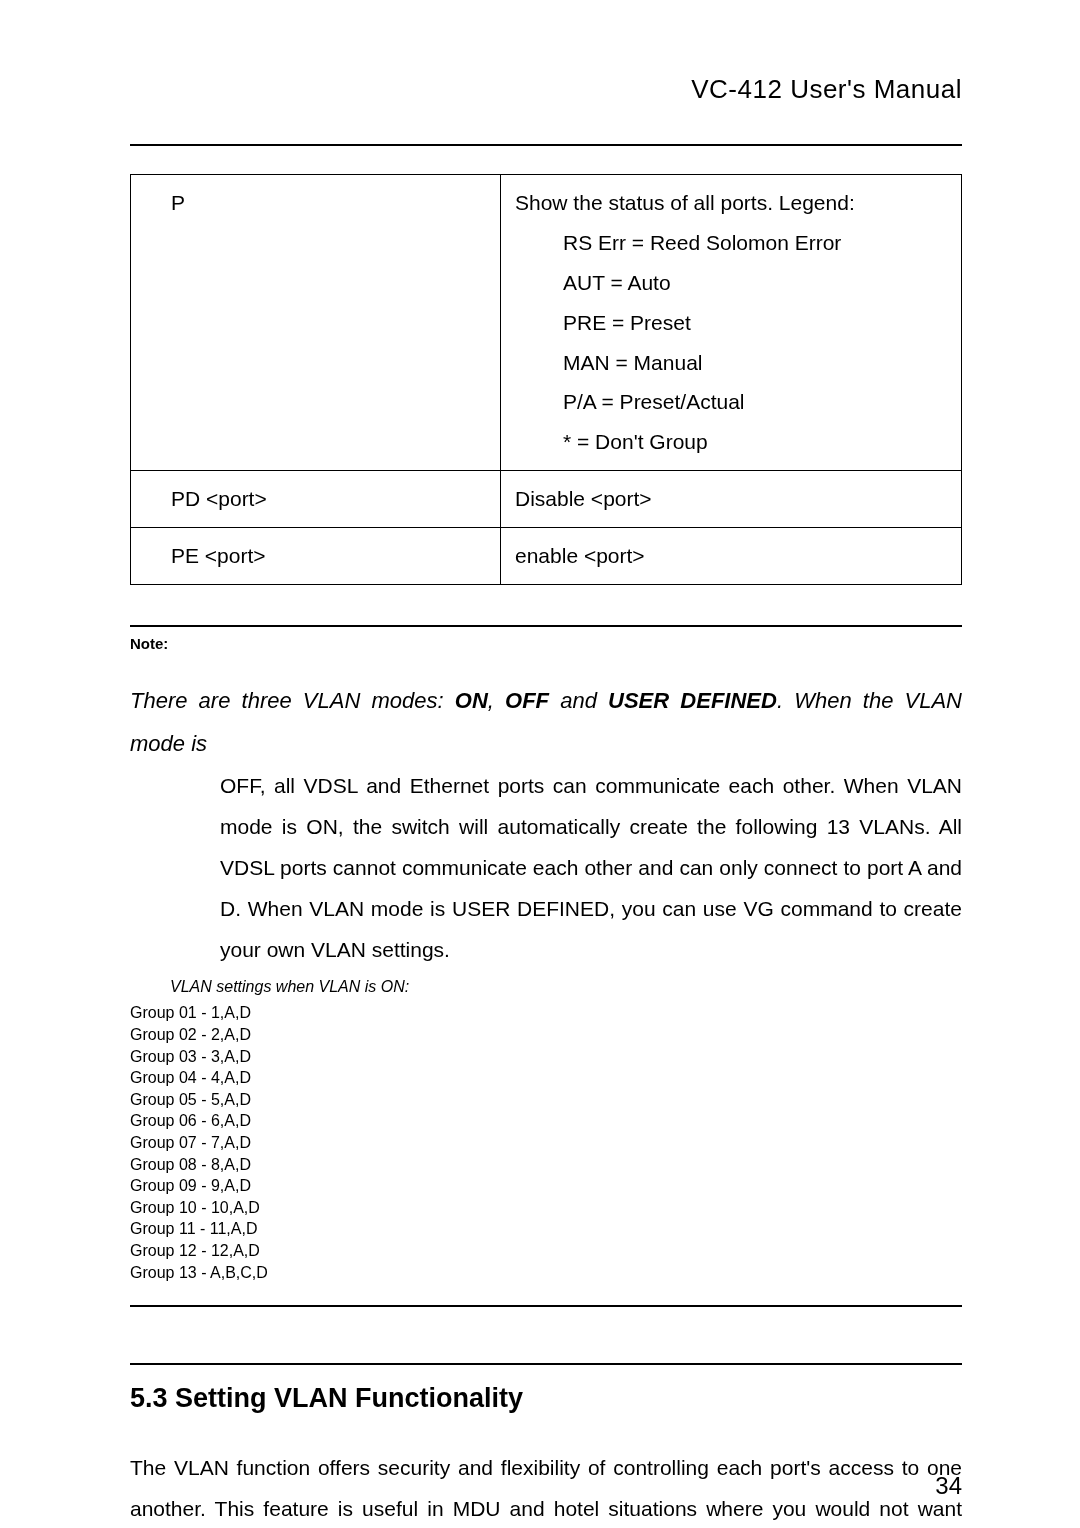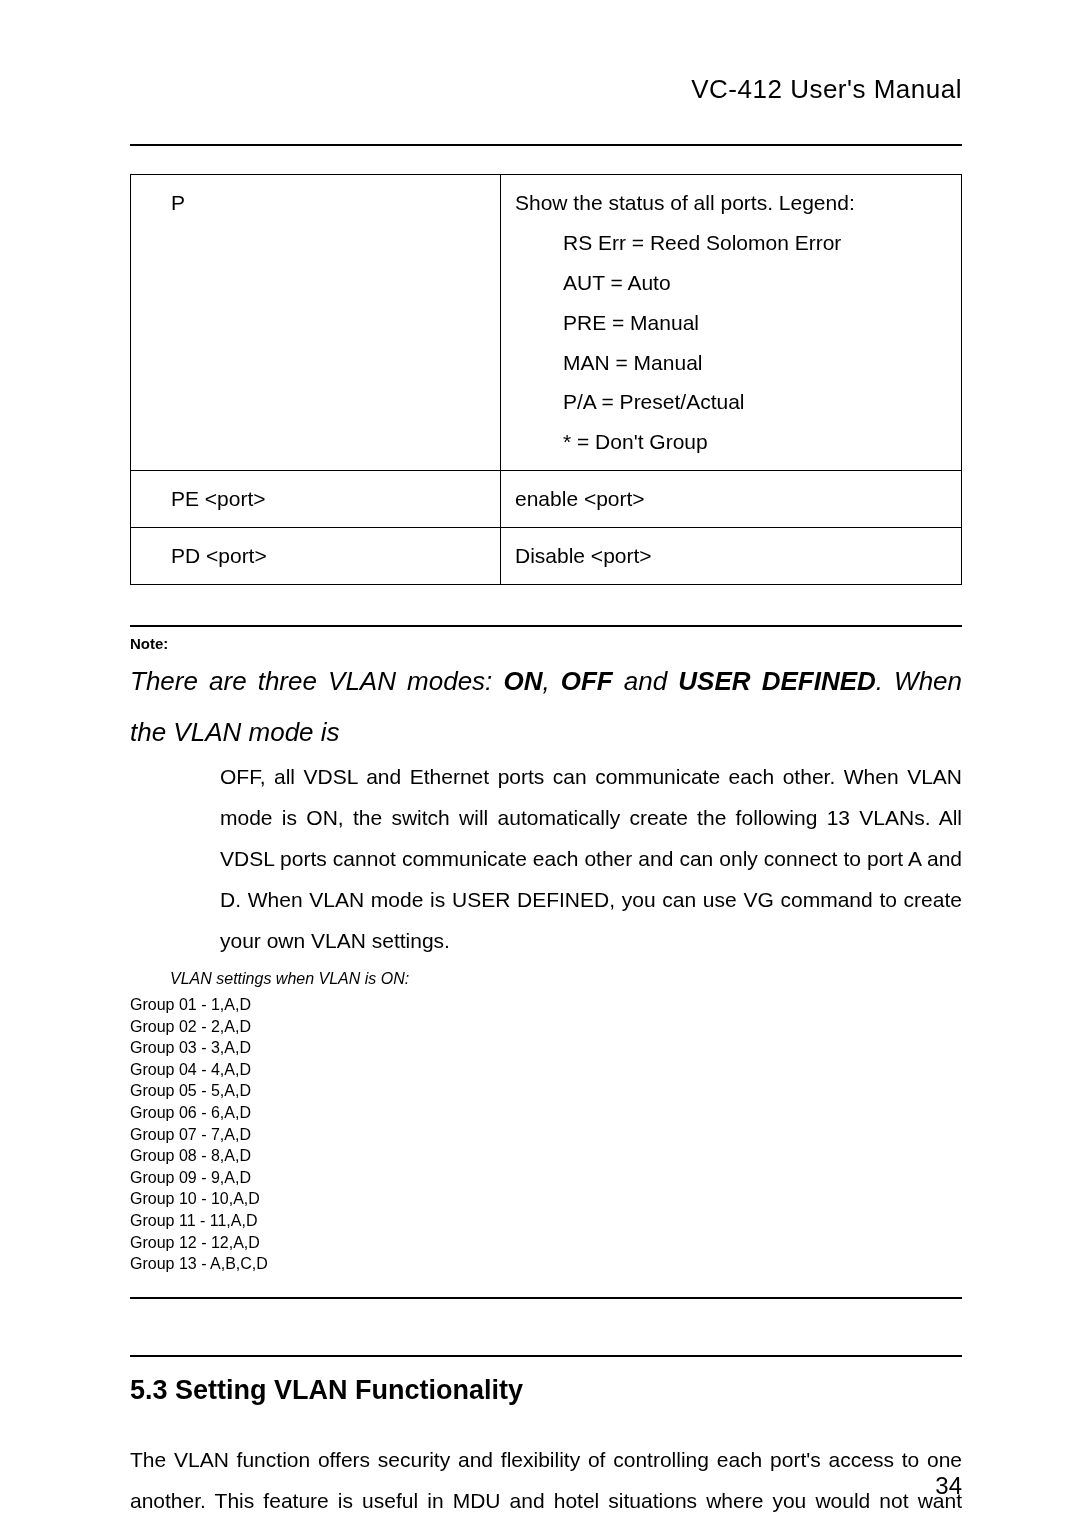--- a/index.html
+++ b/index.html
@@ -44,24 +44,24 @@
     border-top: 2.5px solid #000;
     margin-top: 40px;
   }
   .note-label {
     font-weight: bold;
     font-size: 15px;
     margin-top: 8px;
   }
   .note-body {
     font-style: italic;
-    font-size: 26px;
+    font-size: 22px;
     line-height: 1.95;
     text-align: justify;
-    margin-top: 4px;
+    margin-top: 28px;
   }
   .note-line1 { text-indent: 0; }
   .note-rest {
     font-size: 21px;
     line-height: 1.95;
     text-align: justify;
     margin-left: 90px;
   }
   .bold { font-weight: bold; }
   .vlan-head {
@@ -111,33 +111,33 @@
 </div>
 
 <table class="cmd">
   <tbody>
       <tr>
     <td class="col1">P</td>
     <td>
       <div>Show the status of all ports.    Legend:</div>
       <div class="indent">RS Err = Reed Solomon Error</div>
       <div class="indent">AUT = Auto</div>
-      <div class="indent">PRE = Manual</div>
+      <div class="indent">PRE = Preset</div>
       <div class="indent">MAN = Manual</div>
       <div class="indent">P/A = Preset/Actual</div>
       <div class="indent">* = Don't Group</div>
     </td>
   </tr>
   <tr>
+    <td class="col1">PD &lt;port&gt;</td>
+    <td>Disable &lt;port&gt;</td>
+  </tr>
+  <tr>
     <td class="col1">PE &lt;port&gt;</td>
     <td>enable &lt;port&gt;</td>
-  </tr>
-  <tr>
-    <td class="col1">PD &lt;port&gt;</td>
-    <td>Disable &lt;port&gt;</td>
   </tr>
 </tbody>
   </table>
 
 <div class="note-top"></div>
 <div class="note-label">Note:</div>
 
 <div class="note-body note-line1">
   <span>There are three VLAN modes: </span><span class="bold">ON</span><span>, </span><span class="bold">OFF</span><span> and </span><span class="bold">USER DEFINED</span><span>.    When the VLAN mode is</span>
 </div>

